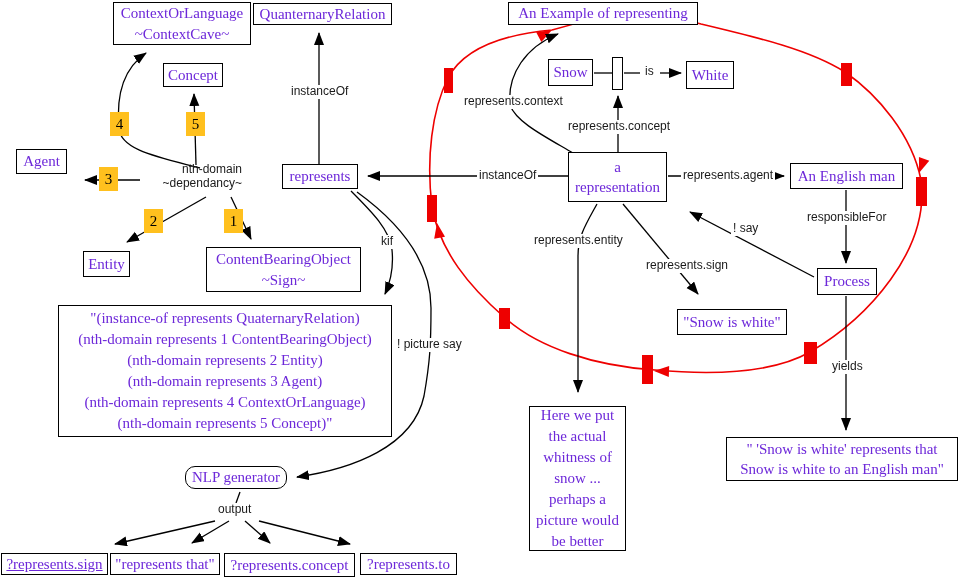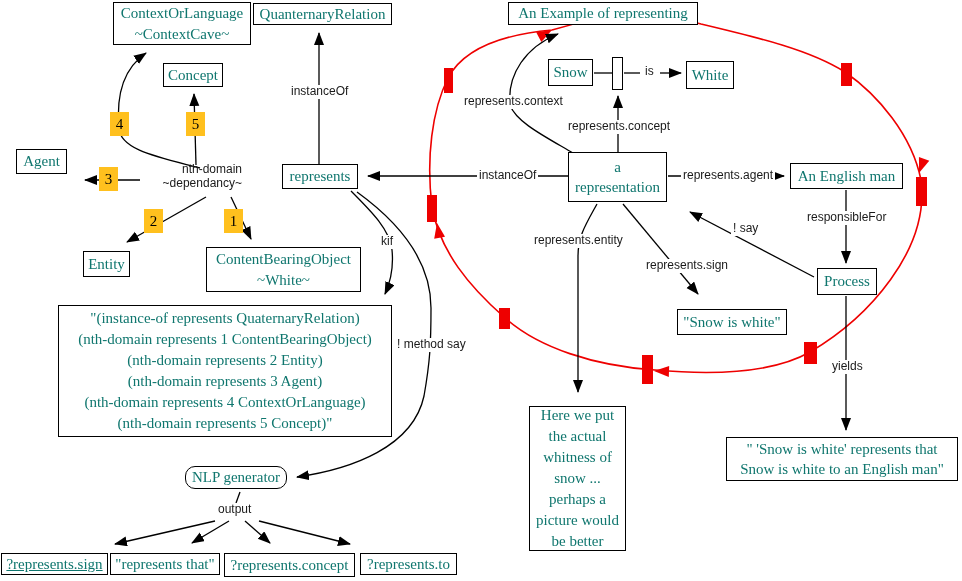--- a/index.html
+++ b/index.html
@@ -2,21 +2,21 @@
 <html style="--red: #ee0000; --badge: #ffc01e; --ink: #000000;"><head>
 <meta charset="utf-8">
 <style>
   :root{ --red:#ee0000; --badge:#ffc01e; --ink:#000000; }
   html,body{margin:0;padding:0;background:#fff;}
   #stage{position:relative;width:962px;height:581px;background:#fff;overflow:hidden;
          font-family:"Liberation Serif",serif;}
   #wires{position:absolute;left:0;top:0;}
   .node{position:absolute;background:#fff;border:1px solid var(--ink);box-sizing:border-box;
         display:flex;align-items:center;justify-content:center;text-align:center;
-        font:15px/1.35 "Liberation Serif",serif;color:#0f766e;white-space:pre-line;}
+        font:15px/1.35 "Liberation Serif",serif;color:#6d28d9;white-space:pre-line;}
   .lbl{position:absolute;font:12px/1.15 "Liberation Sans",sans-serif;color:#1a1a1a;
        background:#fff;padding:0 2px;white-space:pre-line;}
   .lbl.nobg{background:transparent;text-align:right;}
   .badge{position:absolute;width:19px;height:24px;background:var(--badge);
          display:flex;align-items:center;justify-content:center;
          font:15px "Liberation Serif",serif;color:#000;}
   .redstroke{stroke:var(--red);}
   .redfill{fill:var(--red);}
 </style>
 </head>
@@ -84,21 +84,21 @@
   </svg>
 
   <div class="node" style="left:113px;top:2px;width:138px;height:43px;">ContextOrLanguage
 ~ContextCave~</div>
   <div class="node" style="left:253px;top:3px;width:139px;height:22px;">QuanternaryRelation</div>
   <div class="node" style="left:163px;top:63px;width:60px;height:24px;">Concept</div>
   <div class="node" style="left:16px;top:149px;width:51px;height:25px;">Agent</div>
   <div class="node" style="left:282px;top:164px;width:76px;height:25px;">represents</div>
   <div class="node" style="left:83px;top:251px;width:47px;height:26px;">Entity</div>
   <div class="node" style="left:206px;top:247px;width:155px;height:45px;">ContentBearingObject
-~White~</div>
+~Sign~</div>
   <div class="node" style="left:58px;top:305px;width:334px;height:132px;line-height:1.4;">"(instance-of represents QuaternaryRelation)
 (nth-domain represents 1 ContentBearingObject)
 (nth-domain represents 2 Entity)
 (nth-domain represents 3 Agent)
 (nth-domain represents 4 ContextOrLanguage)
 (nth-domain represents 5 Concept)"</div>
   <div class="node" style="left:185px;top:466px;width:102px;height:23px;border-radius:10px;">NLP generator</div>
   <div class="node" style="left:1px;top:553px;width:107px;height:22px;text-decoration:underline;">?represents.sign</div>
   <div class="node" style="left:110px;top:553px;width:110px;height:22px;">"represents that"</div>
   <div class="node" style="left:224px;top:553px;width:131px;height:24px;">?represents.concept</div>
@@ -126,21 +126,21 @@
   <div class="lbl" style="left:477px;top:169px;">instanceOf</div>
   <div class="lbl" style="left:462px;top:95px;">represents.context</div>
   <div class="lbl" style="left:566px;top:120px;">represents.concept</div>
   <div class="lbl" style="left:681px;top:169px;">represents.agent</div>
   <div class="lbl" style="left:532px;top:234px;">represents.entity</div>
   <div class="lbl" style="left:644px;top:259px;">represents.sign</div>
   <div class="lbl" style="left:731px;top:222px;">! say</div>
   <div class="lbl" style="left:805px;top:211px;">responsibleFor</div>
   <div class="lbl" style="left:830px;top:360px;">yields</div>
   <div class="lbl" style="left:379px;top:235px;">kif</div>
-  <div class="lbl" style="left:395px;top:338px;">! method say</div>
+  <div class="lbl" style="left:395px;top:338px;">! picture say</div>
   <div class="lbl" style="left:216px;top:503px;">output</div>
   <div class="lbl" style="left:643px;top:65px;">is</div>
   <div class="lbl nobg" style="left:140px;top:163px;width:100px;">nth-domain
 ~dependancy~</div>
 
   <div class="badge" style="left:110px;top:112px;">4</div>
   <div class="badge" style="left:186px;top:112px;">5</div>
   <div class="badge" style="left:99px;top:167px;">3</div>
   <div class="badge" style="left:144px;top:209px;">2</div>
   <div class="badge" style="left:224px;top:209px;">1</div>

